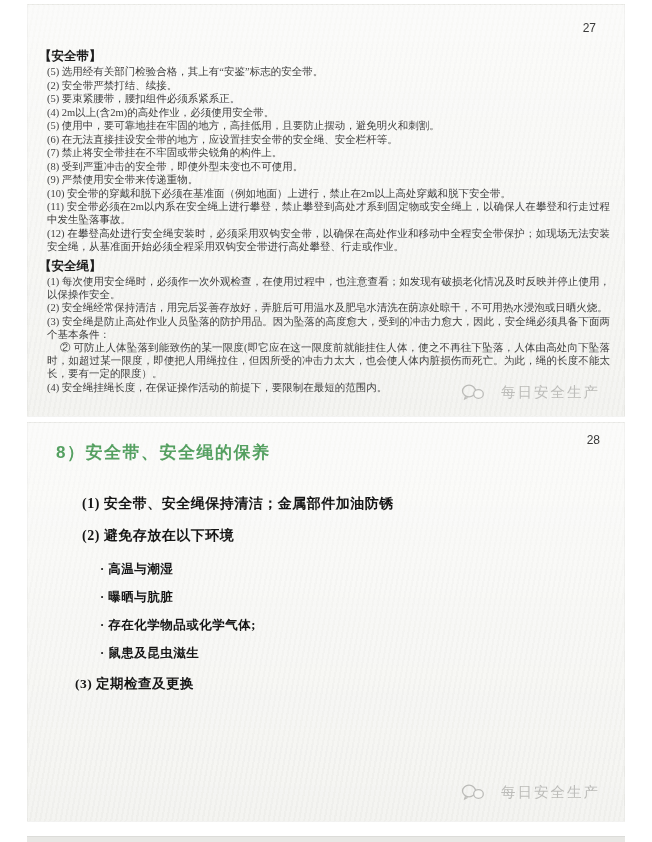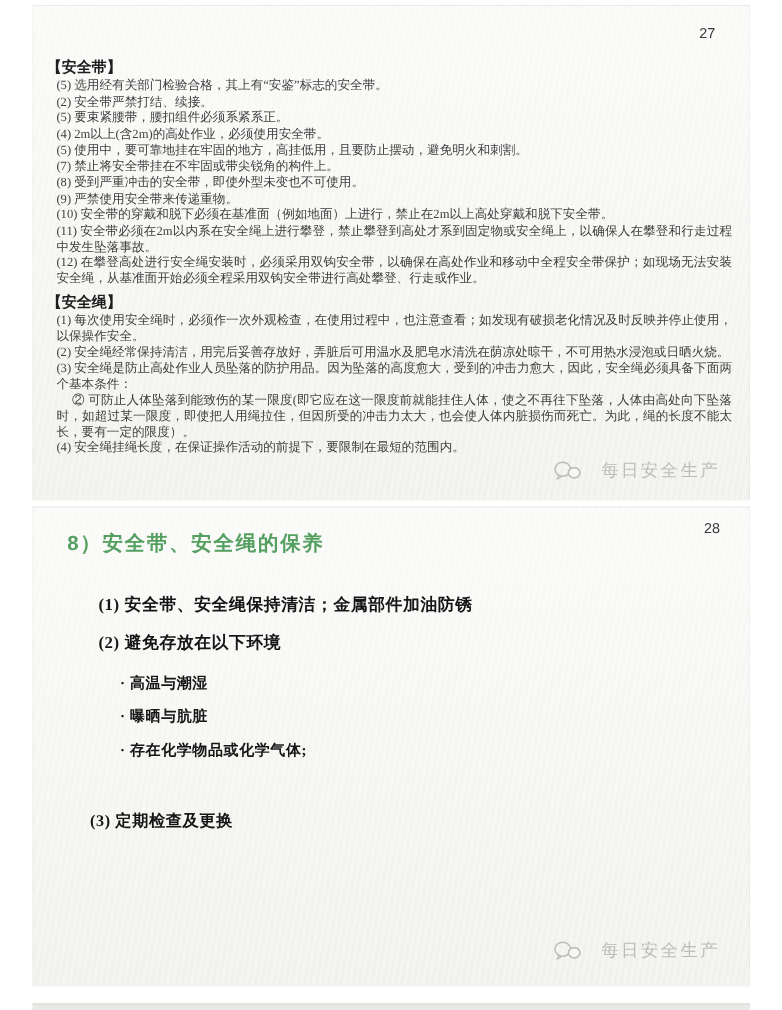--- a/index.html
+++ b/index.html
@@ -95,20 +95,21 @@
 
   <div class="body27">
     <div class="sec-header">【安全带】</div>
     <div>
 
     <p class="item">(5) 选用经有关部门检验合格，其上有“安鉴”标志的安全带。</p>
         <p class="item">(2) 安全带严禁打结、续接。</p>
         <p class="item">(5) 要束紧腰带，腰扣组件必须系紧系正。</p>
         <p class="item">(4) 2m以上(含2m)的高处作业，必须使用安全带。</p>
         <p class="item">(5) 使用中，要可靠地挂在牢固的地方，高挂低用，且要防止摆动，避免明火和刺割。</p>
+        <p class="item">(6) 在无法直接挂设安全带的地方，应设置挂安全带的安全绳、安全栏杆等。</p>
         <p class="item">(7) 禁止将安全带挂在不牢固或带尖锐角的构件上。</p>
         <p class="item">(8) 受到严重冲击的安全带，即使外型未变也不可使用。</p>
         <p class="item">(9) 严禁使用安全带来传递重物。</p>
         <p class="item">(10) 安全带的穿戴和脱下必须在基准面（例如地面）上进行，禁止在2m以上高处穿戴和脱下安全带。</p>
         <p class="item">(11) 安全带必须在2m以内系在安全绳上进行攀登，禁止攀登到高处才系到固定物或安全绳上，以确保人在攀登和行走过程中发生坠落事故。</p>
         <p class="item">(12) 在攀登高处进行安全绳安装时，必须采用双钩安全带，以确保在高处作业和移动中全程安全带保护；如现场无法安装安全绳，从基准面开始必须全程采用双钩安全带进行高处攀登、行走或作业。</p>
       </div>
 
     <div class="rope-block">
       <div class="sec-header">【安全绳】</div>
@@ -140,20 +141,21 @@
   <h1 class="title28">8）安全带、安全绳的保养</h1>
 
   <div class="s28-item" id="s28-item1">(1) 安全带、安全绳保持清洁；金属部件加油防锈</div>
   <div class="s28-item" id="s28-item2">(2) 避免存放在以下环境</div>
 
   <div class="s28-bullets">
 
   <div class="s28-bullet">高温与潮湿</div>
       <div class="s28-bullet">曝晒与肮脏</div>
       <div class="s28-bullet">存在化学物品或化学气体;</div>
+      <div class="s28-bullet">鼠患及昆虫滋生</div>
     </div>
 
   <div class="s28-item" id="s28-item3">(3) 定期检查及更换</div>
 
   <div class="watermark">
     <span class="wm-icon">
       <svg width="24" height="17" viewBox="0 0 24 17">
         <ellipse cx="8" cy="7" rx="6.5" ry="5.8" fill="none" stroke="#bcbcb9" stroke-width="1.3"></ellipse>
         <path d="M4.5 12.2 L3.6 15 L6.6 13.4" fill="none" stroke="#bcbcb9" stroke-width="1.2"></path>
         <ellipse cx="17.5" cy="10" rx="4.8" ry="4.3" fill="#f7f7f4" stroke="#bcbcb9" stroke-width="1.3"></ellipse>

